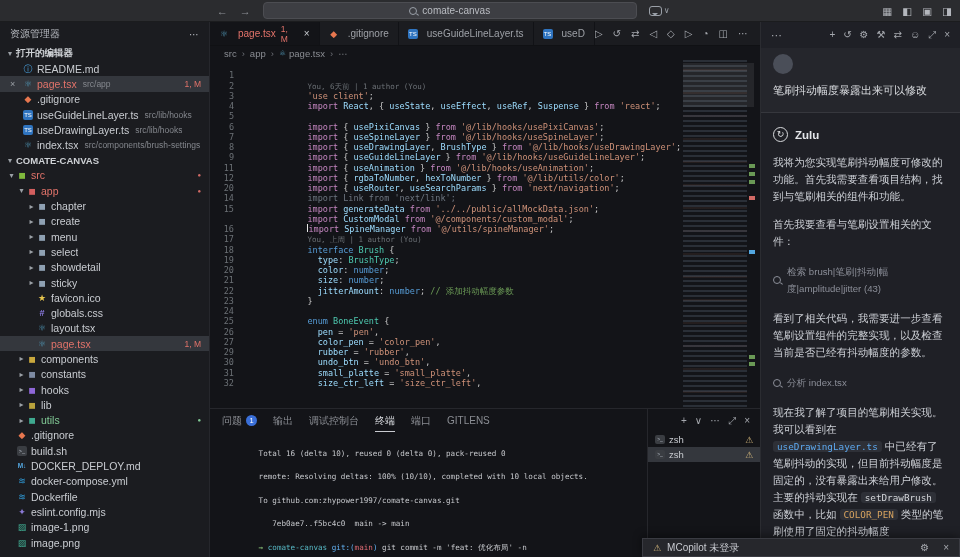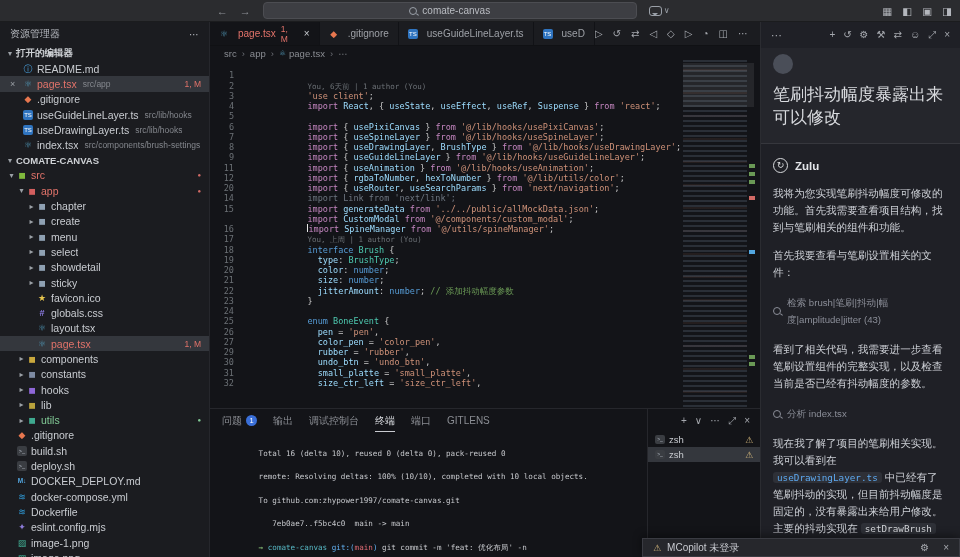--- a/index.html
+++ b/index.html
@@ -77,21 +77,21 @@
   .term-item{display:flex;align-items:center;height:15px;padding:0 7px;font-size:9.5px;color:#c9ccd1;gap:4px;}
   .term-item.sel{background:#34373d;}
   .ts-icon{width:10px;height:9px;background:#3a3d42;color:#b6bcc6;font-size:5px;line-height:9px;text-align:center;border-radius:2px;}
   .warn{color:#d7ba7d;font-size:9px;}
   
   .assistant{position:absolute;top:22px;right:0;width:200px;bottom:0;background:#1f2026;border-left:1px solid #2b2c31;box-sizing:border-box;overflow:hidden;}
   .as-header{height:26px;display:flex;align-items:center;padding:0 10px;color:#a6a9af;font-size:11px;gap:8px;}
   .as-hic{font-size:10px;color:#a6a9af;}
   .user-turn{background:#25262c;border-bottom:1px solid #36373d;padding:6px 12px 14px;}
   .avatar{width:20px;height:20px;border-radius:50%;background:#4a4e58;margin-bottom:9px;}
-  .user-msg{font-size:17px;color:#d9dbdf;}
+  .user-msg{font-size:11px;color:#d9dbdf;}
   .as-body{padding:12px 12px 0;}
   .agent-row{display:flex;align-items:center;gap:7px;margin:2px 0 12px;}
   .zlogo{width:15px;height:15px;border:1.5px solid #d8dadd;border-radius:50%;color:#d8dadd;font-size:9px;line-height:13px;text-align:center;box-sizing:border-box;}
   .agent-name{font-size:11.5px;font-weight:bold;color:#e3e5e9;}
   .blk{font-size:10.6px;line-height:17px;color:#cdd0d6;margin-bottom:11px;}
   .blk.tool{font-size:9.6px;color:#8b8e98;display:flex;align-items:center;gap:6px;margin:13px 0;}
   .blk .blk-icon{display:none;}
   .blk.tool .blk-icon{display:inline-block;position:relative;width:6px;height:6px;border:1px solid #8b8e98;border-radius:50%;flex:none;}
   .blk.tool .blk-icon::after{content:"";position:absolute;width:3px;height:1px;background:#8b8e98;right:-3px;bottom:-1px;transform:rotate(40deg);}
   .chip,.chipb,.chipo{background:#2e3037;border-radius:3px;padding:0 4px;font-family:"DejaVu Sans Mono",monospace;font-size:9.3px;color:#d4d6da;}
@@ -347,27 +347,20 @@
         </div>
 
         <div class="row i0">
           <span class="chev"></span>
           <span class="ficon" style=";background:#3a3d42;color:#b6bcc6;font-size:5.5px;line-height:10px;border-radius:2px">&gt;_</span>
           <span class="fname">build.sh</span>
           <span class="sp"></span>
 
         </div>
 
-        <div class="row i0">
-          <span class="chev"></span>
-          <span class="ficon" style=";background:#3a3d42;color:#b6bcc6;font-size:5.5px;line-height:10px;border-radius:2px">&gt;_</span>
-          <span class="fname">deploy.sh</span>
-          <span class="sp"></span>
-
-        </div>
 
         <div class="row i0">
           <span class="chev"></span>
           <span class="ficon" style=";color:#53a7e0;font-size:6.5px;font-weight:bold">M↓</span>
           <span class="fname">DOCKER_DEPLOY.md</span>
           <span class="sp"></span>
 
         </div>
 
         <div class="row i0">

